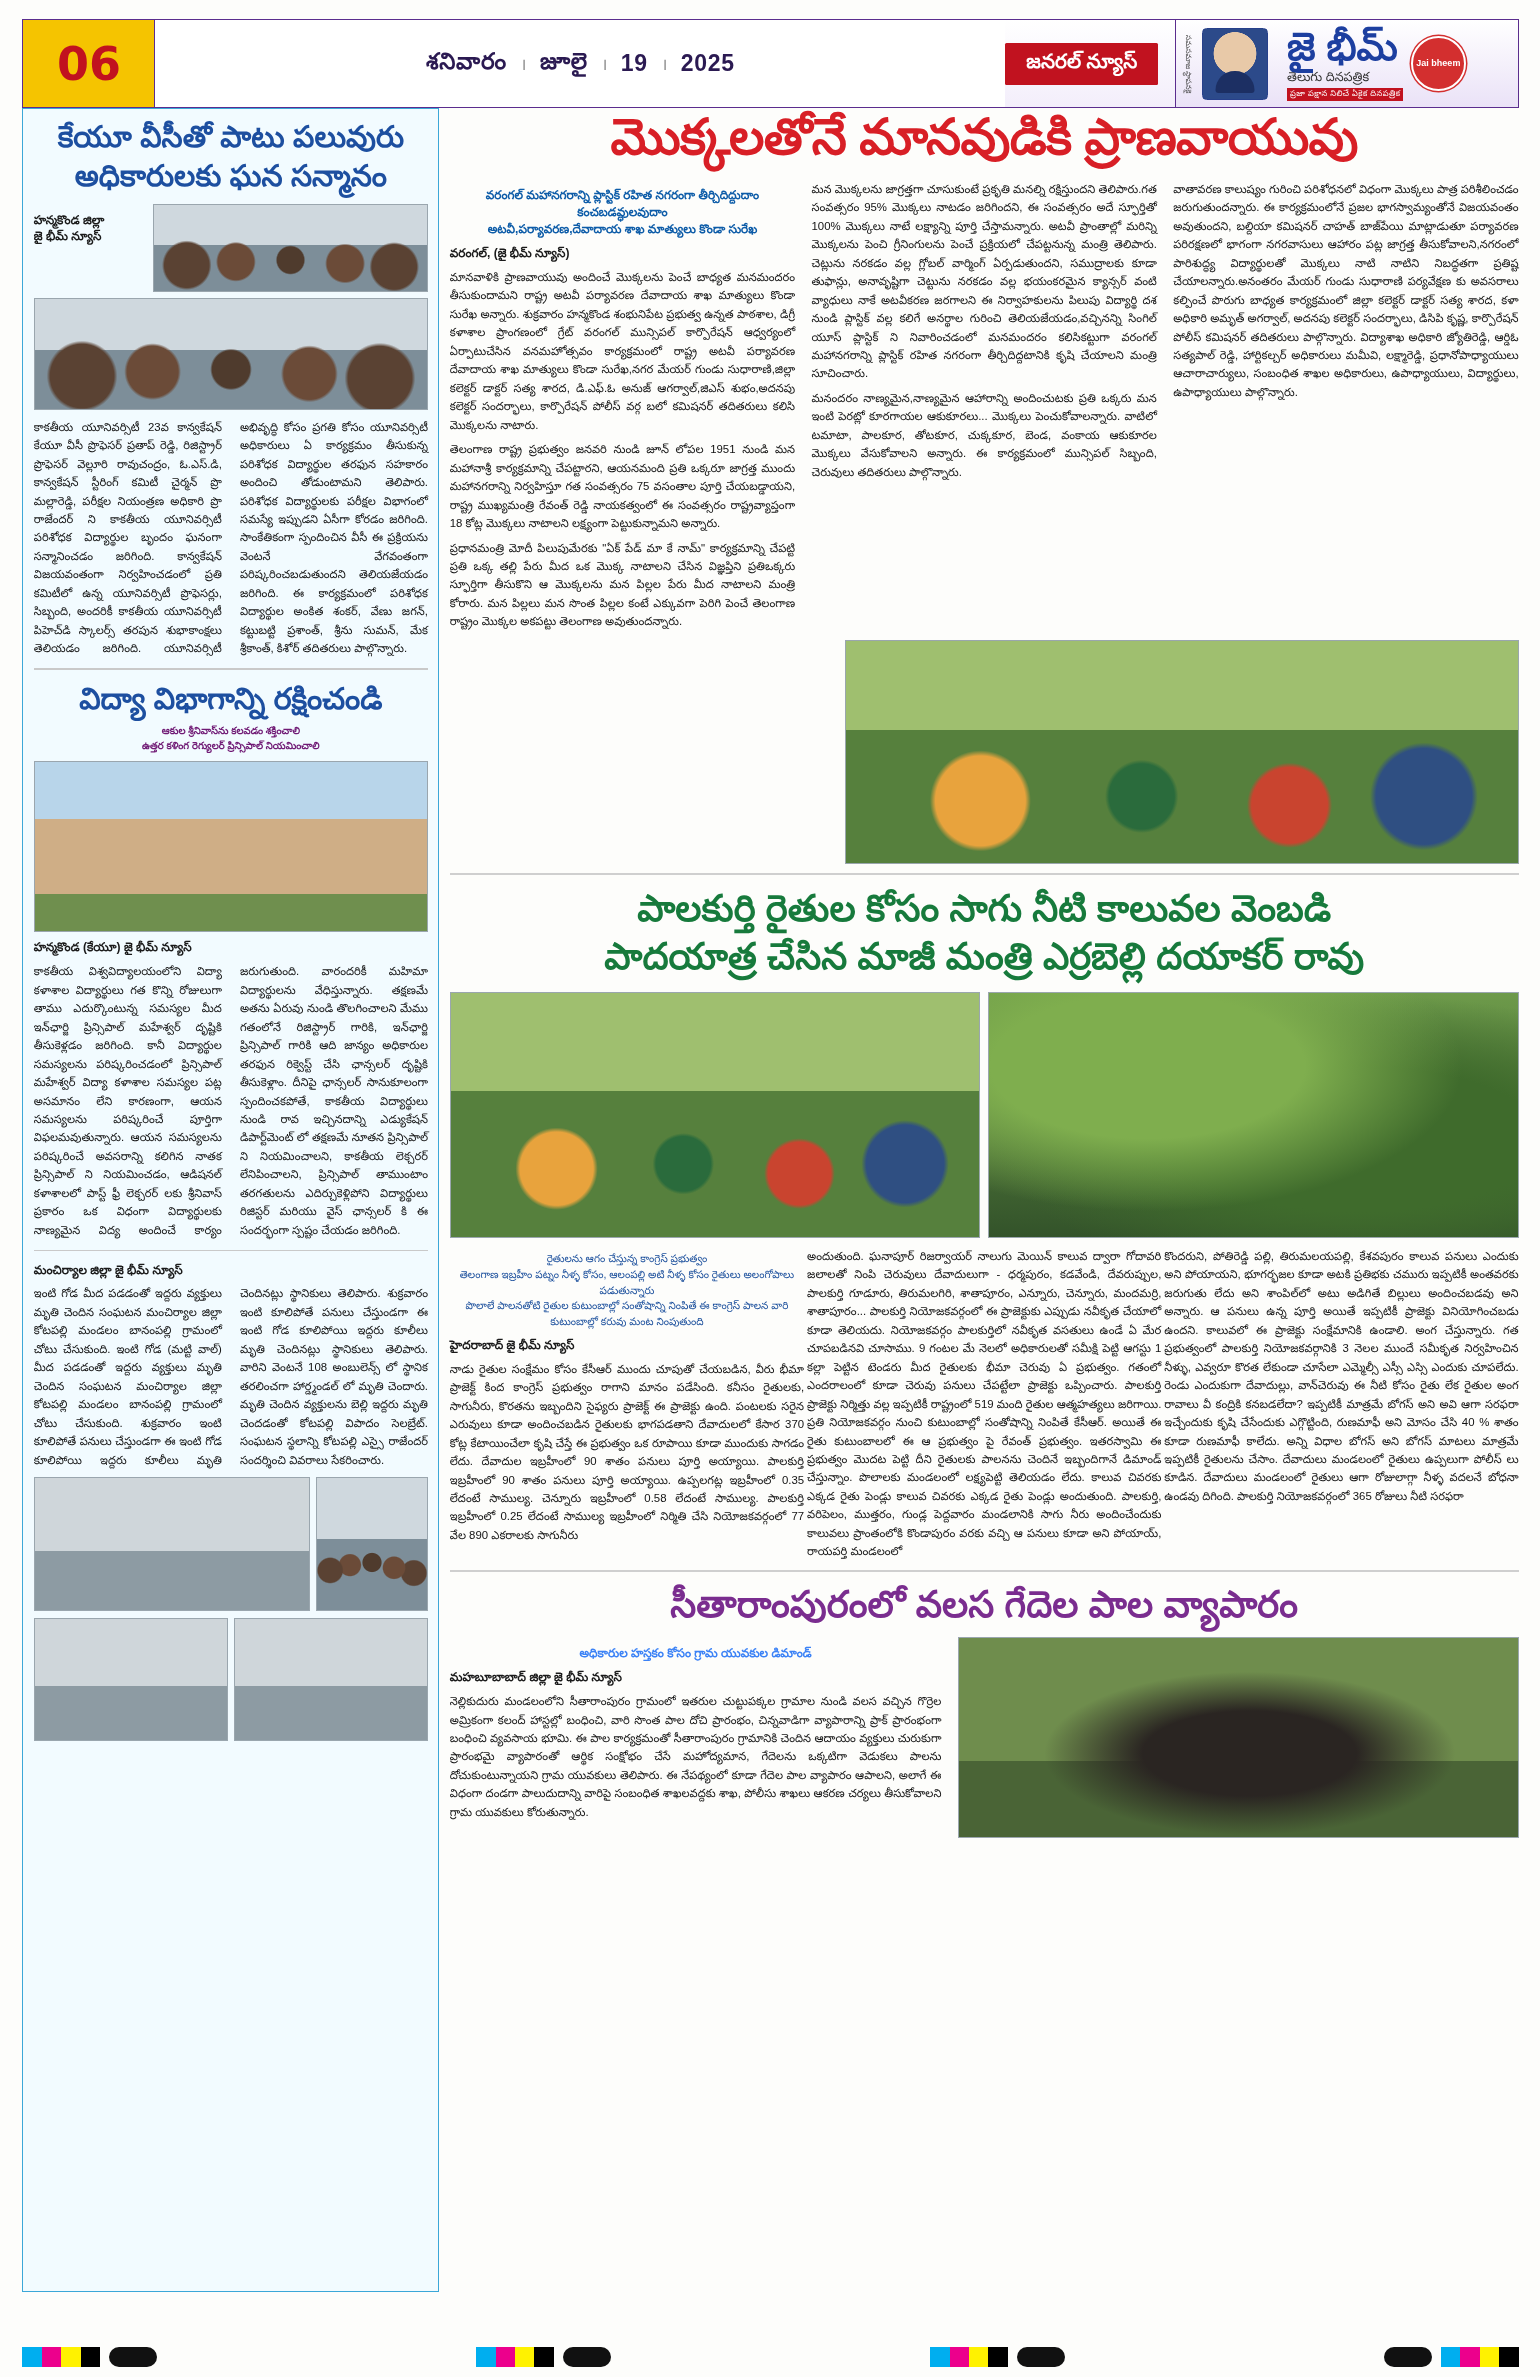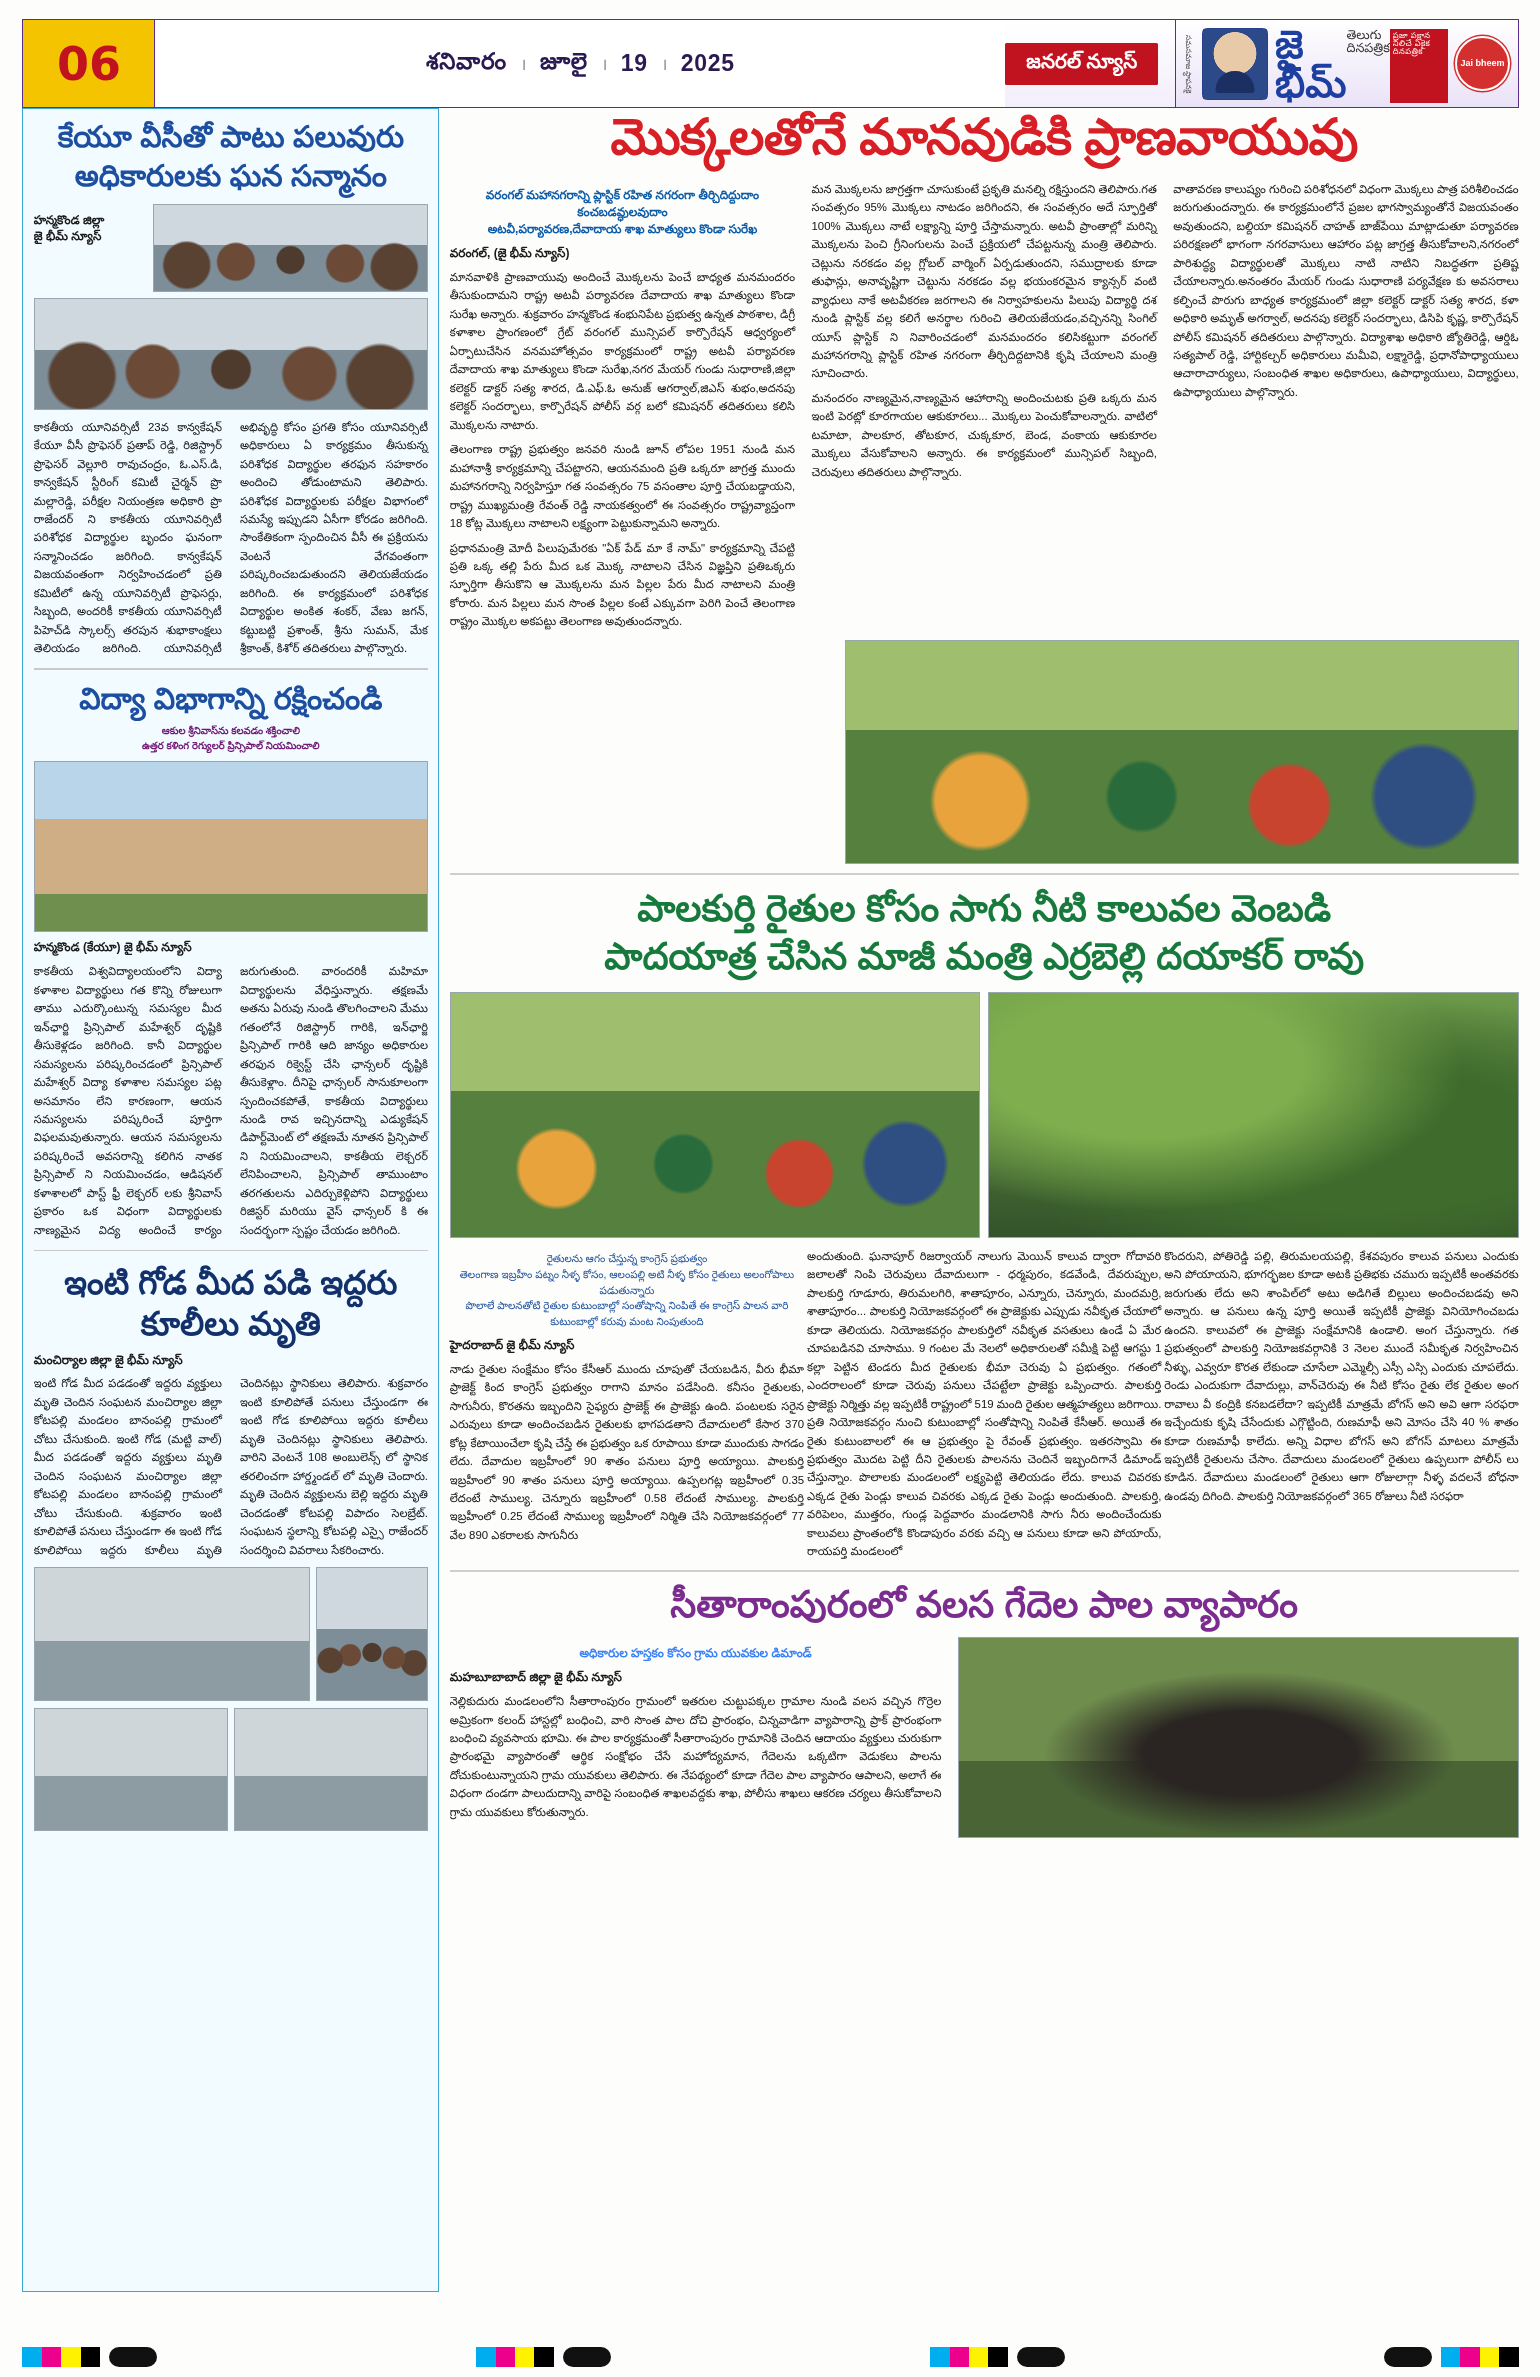--- a/index.html
+++ b/index.html
@@ -69,21 +69,21 @@
   .logo-face {
     width: 66px; height: 72px; border-radius: 4.5px;
     background: radial-gradient(circle at 50% 35%, #e8c9a8 0 38%, #2c4a8a 39% 100%);
     border: 1.5px solid #27408b;
     position: relative; flex: none;
   }
   .logo-face:after{
     content:""; position:absolute; left:50%; top:60%; transform:translateX(-50%);
     width:39px; height:22.4px; background:#1c2f63; border-radius: 19.4px 19.4px 3px 3px;
   }
-  .logo-text { display:flex; flex-direction:row; line-height:1; }
+  .logo-text { display:flex; flex-direction:column; line-height:1;margin-left:12px; }
   .logo-text .main {
     font-size: 39px; font-weight: bold; color: #1d3fa0;
     font-family: "Liberation Sans", sans-serif;
   }
   .logo-text .sub { font-size: 12.7px; color:#333; margin-top: 4.5px; }
   .logo-text .strip {
     margin-top: 4.5px; font-size: 8.2px; color:#fff; background:#c1121f;
     padding: 2.2px 3px; letter-spacing: 0.4px;
   }
   .logo-badge {
@@ -269,21 +269,20 @@
       <div class="sub-red" style="white-space:pre-line;">ఆకుల శ్రీనివాస్‌ను కలవడం శక్తించాలి
 ఉత్తర కళింగ రెగ్యులర్ ప్రిన్సిపాల్ నియమించాలి</div>
 
       <div class="photo ph-building" style="height:171px; margin-top:7.5px;"></div>
 
       <div class="byline left">హన్మకొండ (కేయూ) జై భీమ్ న్యూస్</div>
       <div class="body-text cols2">కాకతీయ విశ్వవిద్యాలయంలోని విద్యా కళాశాల విద్యార్థులు గత కొన్ని రోజులుగా తాము ఎదుర్కొంటున్న సమస్యల మీద ఇన్‌ఛార్జి ప్రిన్సిపాల్ మహేశ్వర్ దృష్టికి తీసుకెళ్లడం జరిగింది. కానీ విద్యార్థుల సమస్యలను పరిష్కరించడంలో ప్రిన్సిపాల్ మహేశ్వర్ విద్యా కళాశాల సమస్యల పట్ల అసమానం లేని కారణంగా, ఆయన సమస్యలను పరిష్కరించే పూర్తిగా విఫలమవుతున్నారు. ఆయన సమస్యలను పరిష్కరించే అవసరాన్ని కలిగిన నాతక ప్రిన్సిపాల్ ని నియమించడం, ఆడిషనల్ కళాశాలలో పాస్ట్ ఫ్రీ లెక్చరర్ లకు శ్రీనివాస్ ప్రకారం ఒక విధంగా విద్యార్థులకు నాణ్యమైన విద్య అందించే కార్యం జరుగుతుంది. వారందరికీ మహిమా విద్యార్థులను వేధిస్తున్నారు. తక్షణమే అతను ఏరువు నుండి తొలగించాలని మేము గతంలోనే రిజిస్ట్రార్ గారికి, ఇన్‌ఛార్జి ప్రిన్సిపాల్ గారికి ఆది జాన్యం అధికారుల తరఫున రిక్వెస్ట్ చేసి ఛాన్సలర్ దృష్టికి తీసుకెళ్లాం. దీనిపై ఛాన్సలర్ సానుకూలంగా స్పందించకపోతే, కాకతీయ విద్యార్థులు నుండి రావ ఇచ్చినదాన్ని ఎడ్యుకేషన్ డిపార్ట్‌మెంట్ లో తక్షణమే నూతన ప్రిన్సిపాల్ ని నియమించాలని, కాకతీయ లెక్చరర్ లేనిపించాలని, ప్రిన్సిపాల్ తాముంటాం తరగతులను ఎదిర్చుకెళ్లిపోని విద్యార్థులు రిజిస్టర్ మరియు వైస్ ఛాన్సలర్ కి ఈ సందర్భంగా స్పష్టం చేయడం జరిగింది.</div>
 
       <div class="rule"></div>
 
-      <div class="hl-dark">ఇంటి గోడ మీద పడి ఇద్దరు కూలీలు మృతి</div>
       <div class="byline left">మంచిర్యాల జిల్లా జై భీమ్ న్యూస్</div>
       <div class="body-text cols2">ఇంటి గోడ మీద పడడంతో ఇద్దరు వ్యక్తులు మృతి చెందిన సంఘటన మంచిర్యాల జిల్లా కోటపల్లి మండలం బానంపల్లి గ్రామంలో చోటు చేసుకుంది. ఇంటి గోడ (మట్టి వాల్) మీద పడడంతో ఇద్దరు వ్యక్తులు మృతి చెందిన సంఘటన మంచిర్యాల జిల్లా కోటపల్లి మండలం బానంపల్లి గ్రామంలో చోటు చేసుకుంది. శుక్రవారం ఇంటి కూలిపోతే పనులు చేస్తుండగా ఈ ఇంటి గోడ కూలిపోయి ఇద్దరు కూలీలు మృతి చెందినట్లు స్థానికులు తెలిపారు. శుక్రవారం ఇంటి కూలిపోతే పనులు చేస్తుండగా ఈ ఇంటి గోడ కూలిపోయి ఇద్దరు కూలీలు మృతి చెందినట్లు స్థానికులు తెలిపారు. వారిని వెంటనే 108 అంబులెన్స్ లో స్థానిక తరలించగా హార్డ్మండల్ లో మృతి చెందారు. మృతి చెందిన వ్యక్తులను బెల్లి ఇద్దరు మృతి చెందడంతో కోటపల్లి విపాదం సెలబ్రేట్. సంఘటన స్థలాన్ని కోటపల్లి ఎస్సై రాజేందర్ సందర్శించి వివరాలు సేకరించారు.</div>
 
       <div class="mini-photos">
         <div class="photo ph-hospital" style="flex:1; height:134px;"></div>
         <div class="photo ph-people" style="width:112px; height:134px;"></div>
       </div>
       <div class="mini-photos">
         <div class="photo ph-hospital" style="flex:1; height:123px;"></div>
         <div class="photo ph-hospital" style="flex:1; height:123px;"></div>

